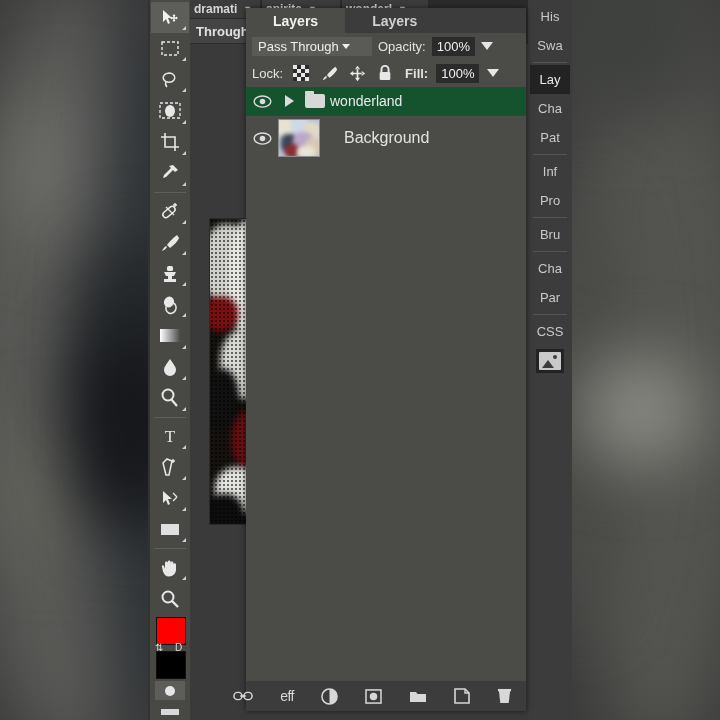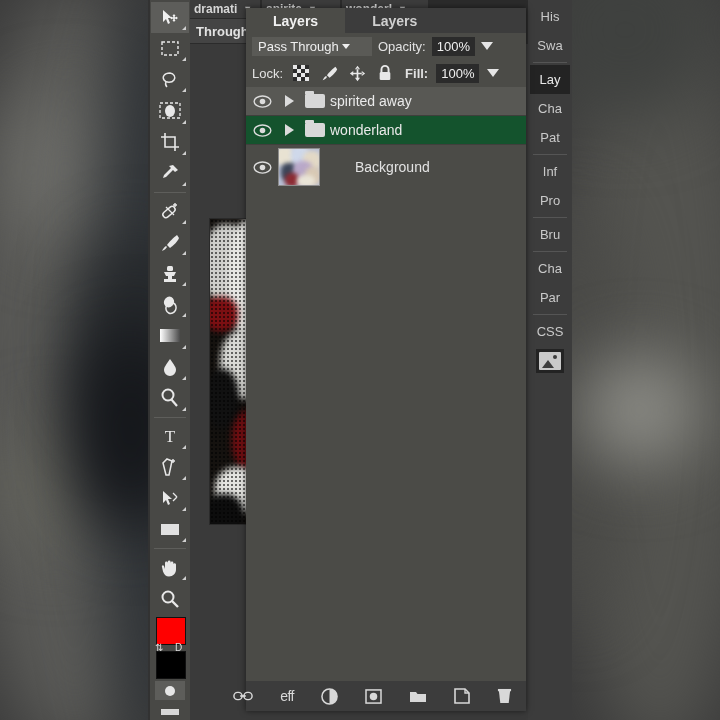--- a/index.html
+++ b/index.html
@@ -136,21 +136,21 @@
   .thumb{width:40px;height:36px;margin-left:12px;border:1px solid #8d8d8d;position:relative;overflow:hidden;background:#b9c0d6;}
   .thumb .tb{position:absolute;border-radius:40%;filter:blur(2px);}
   .t1{left:-4px;top:-3px;width:20px;height:20px;background:#e8e2d2;}
   .t2{left:12px;top:-4px;width:18px;height:22px;background:#cfd8ea;}
   .t3{left:24px;top:2px; width:18px;height:20px;background:#e3d9c6;}
   .t4{left:2px; top:14px;width:16px;height:18px;background:#3c4558;}
   .t5{left:14px;top:12px;width:20px;height:24px;background:#b9a8c9;}
   .t6{left:26px;top:18px;width:16px;height:18px;background:#d8c9b4;}
   .t7{left:6px; top:24px;width:14px;height:14px;background:#8c2b33;}
   .t8{left:18px;top:26px;width:18px;height:12px;background:#e9e4d6;}
-  .bg-name{font-size:14px;color:#e2e2e2;margin-left:35px;}
+  .bg-name{font-size:16px;color:#e2e2e2;margin-left:24px;}
   .bg-eye{position:absolute;left:0;width:32px;display:flex;align-items:center;justify-content:center;}
 
   #panel-footer{height:30px;flex:none;background:#3c3c3c;display:flex;align-items:center;
                 justify-content:flex-end;gap:27px;padding-right:14px;color:#d8d8d8;}
   .fbtn{display:flex;align-items:center;justify-content:center;height:20px;}
   .fx-text{font-size:14px;letter-spacing:-.5px;}
 </style>
 </head>
 <body>
 
@@ -470,35 +470,20 @@
         </svg>
     </span>
     <span class="fld-label" style="margin-left:2px;font-weight:bold;">Fill:</span>
     <span class="num-box">100%</span>
     <span class="caret-lg"></span>
   </div>
 
   <div id="layer-list">
 
 
-    <div class="layer-row lighter">
-      <span class="eye-cell">
-        <svg width="19" height="13" viewBox="0 0 20 14">
-            <ellipse cx="10" cy="7" rx="9" ry="6" fill="none" stroke="#dcdcdc" stroke-width="1.5"></ellipse>
-            <circle cx="10" cy="7" r="3" fill="#dcdcdc"></circle>
-          </svg>
-      </span>
-      <span class="arrow-cell">
-          <span class="arrow-tri"></span>
-        </span>
-      <span class="folder-cell">
-          <span class="folder"></span>
-        </span>
-      <span class="layer-name">spirited away</span>
-    </div>
 
     <div class="layer-row darker">
       <span class="eye-cell">
         <svg width="19" height="13" viewBox="0 0 20 14">
             <ellipse cx="10" cy="7" rx="9" ry="6" fill="none" stroke="#dcdcdc" stroke-width="1.5"></ellipse>
             <circle cx="10" cy="7" r="3" fill="#dcdcdc"></circle>
           </svg>
       </span>
       <span class="arrow-cell">
           <span class="arrow-tri"></span>

